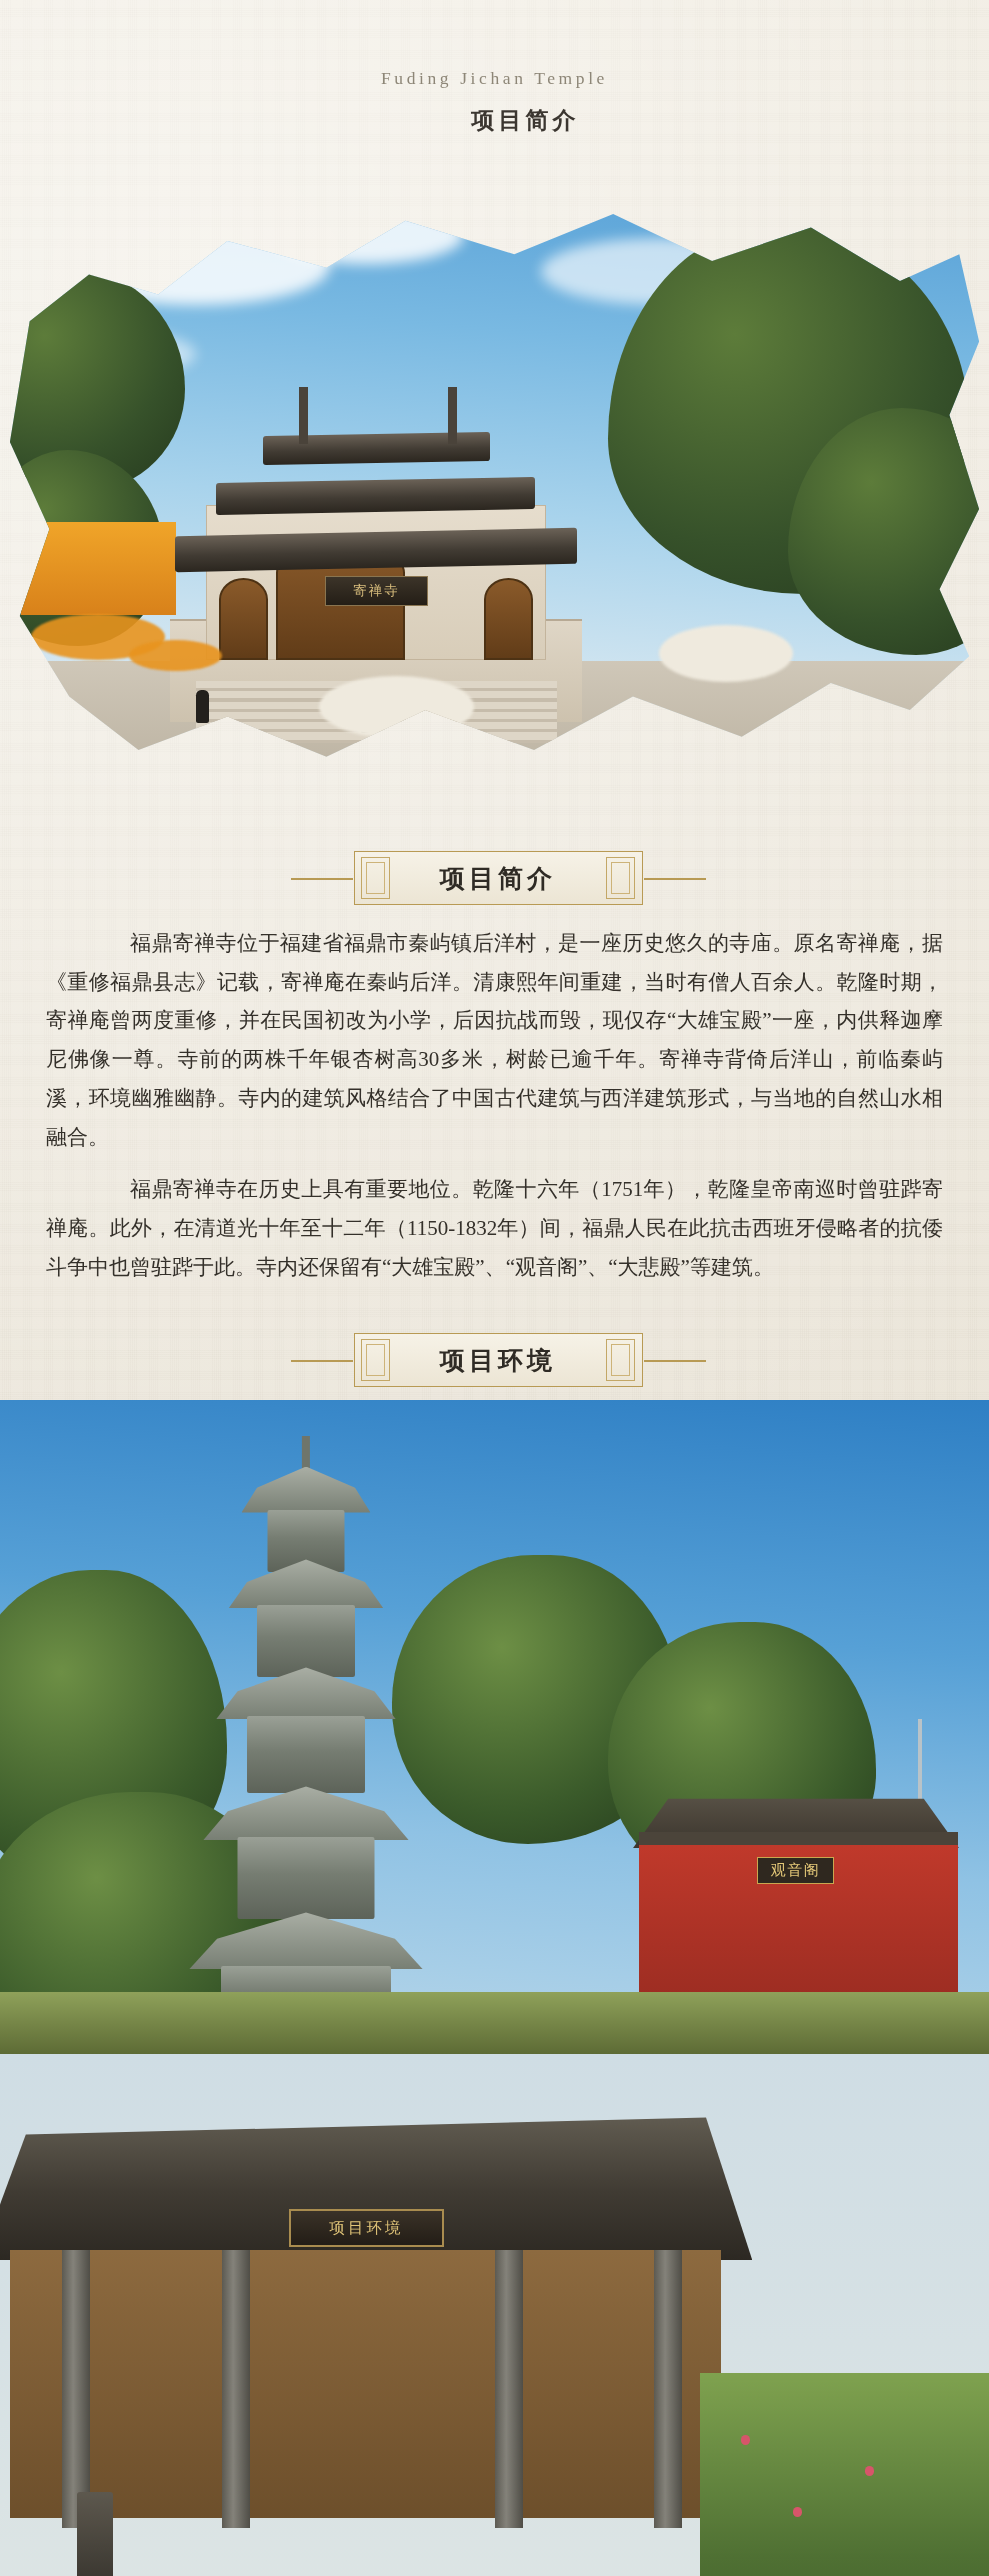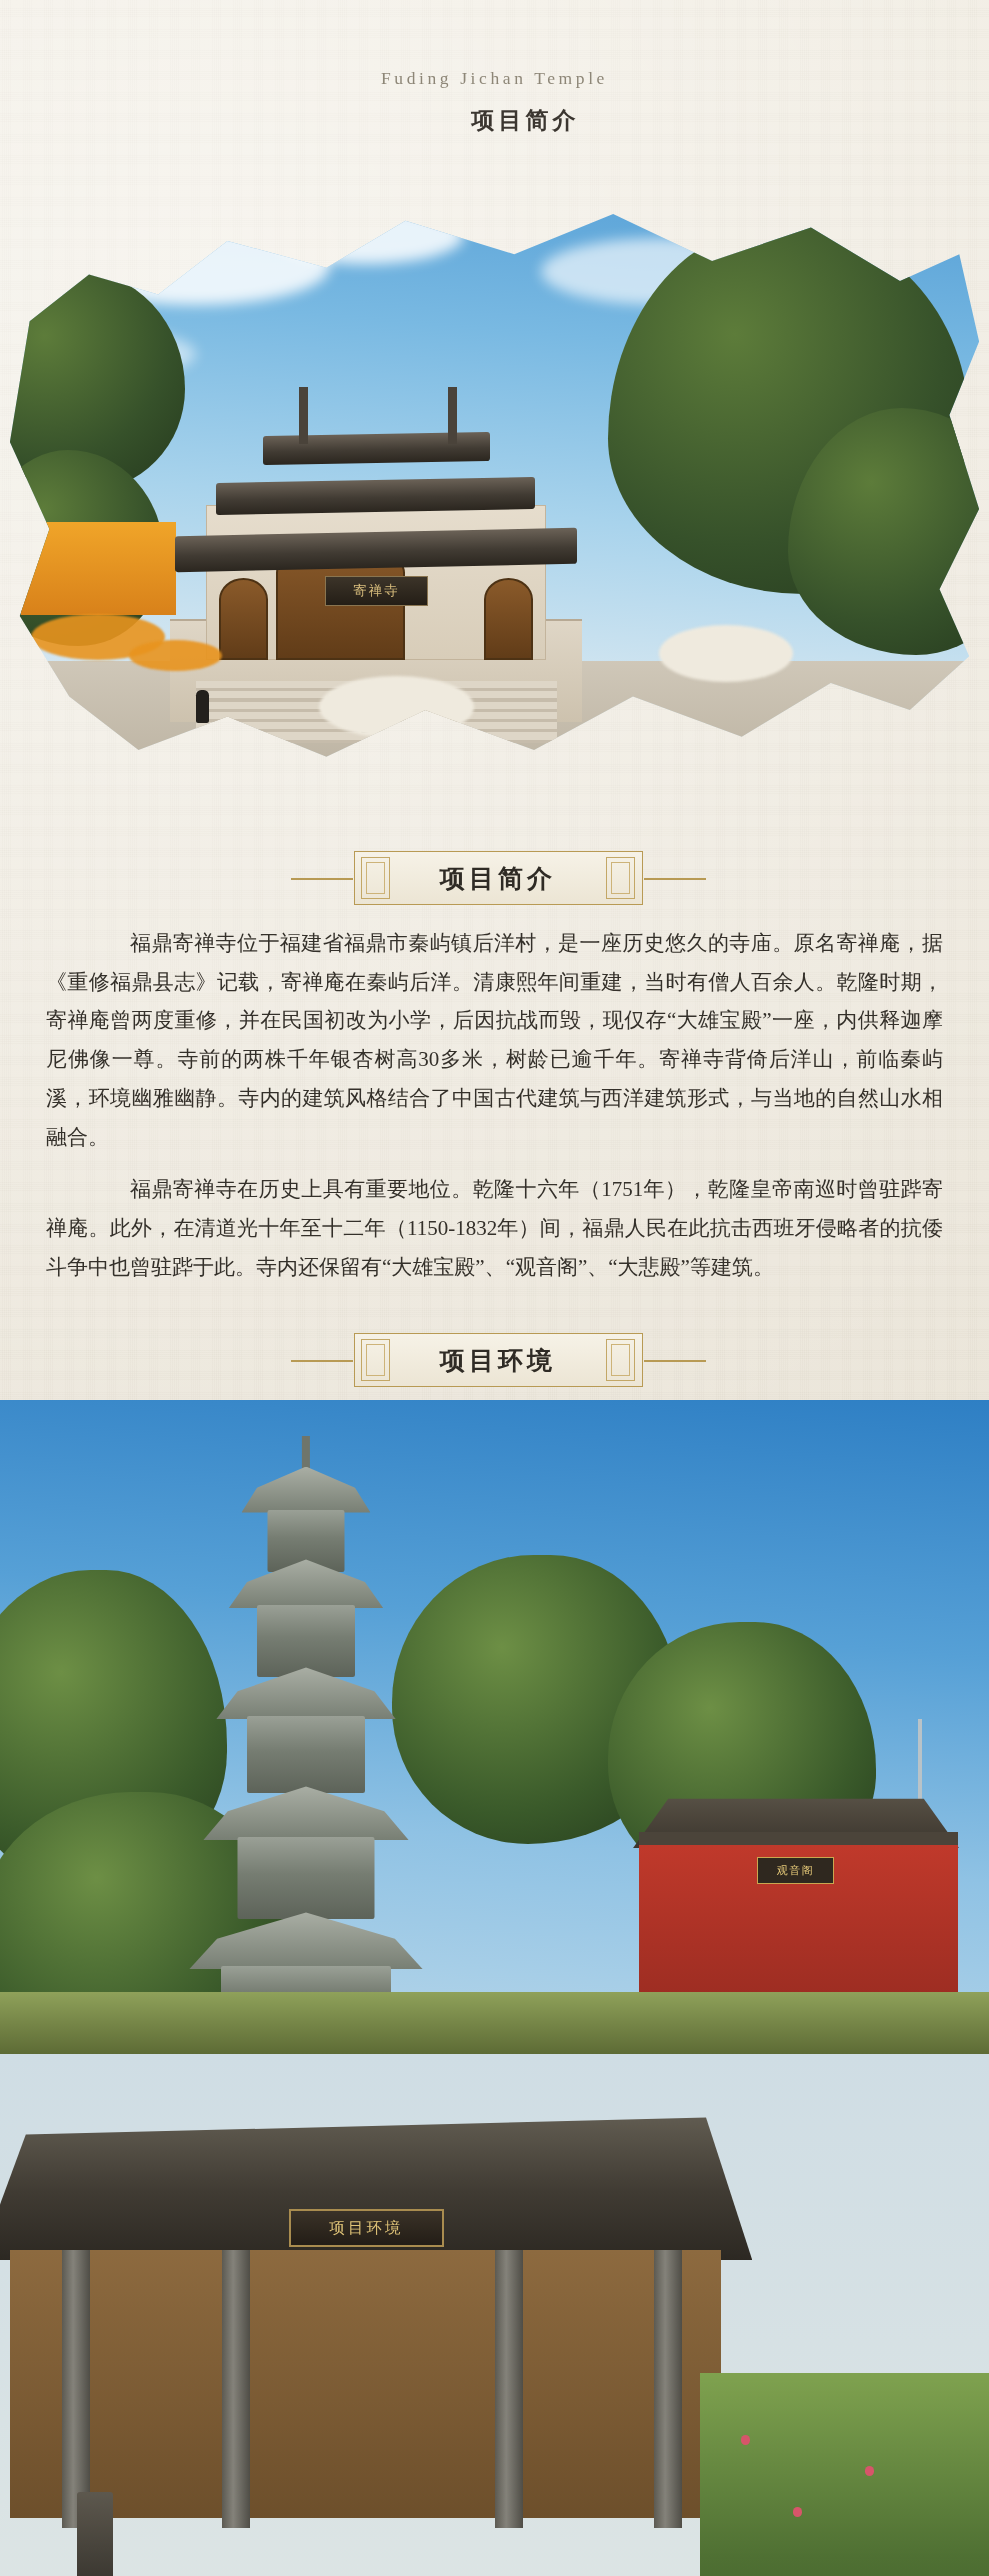--- a/index.html
+++ b/index.html
@@ -296,21 +296,21 @@
     -webkit-clip-path: polygon(4% 100%, 14% 20%, 86% 20%, 96% 100%);
     clip-path: polygon(4% 100%, 14% 20%, 86% 20%, 96% 100%);
   }
   .pg-hall-plaque {
     position: absolute;
     right: 155px; bottom: 170px;
     width: 77px; height: 27px;
     background: #2f281f;
     border: 1.5px solid #caa74f;
     color: #e4c878;
-    font-size: 11px; letter-spacing: 1.5px;
+    font-size: 15px; letter-spacing: 1.5px;
     display: flex; align-items: center; justify-content: center;
     font-family: "Liberation Serif", "DejaVu Serif", serif;
   }
   .pg-tower-far {
     position: absolute;
     right: 67px; top: 319px;
     width: 4.1px; height: 88px;
     background: #b9c3c8;
   }
   .pg-ground {

